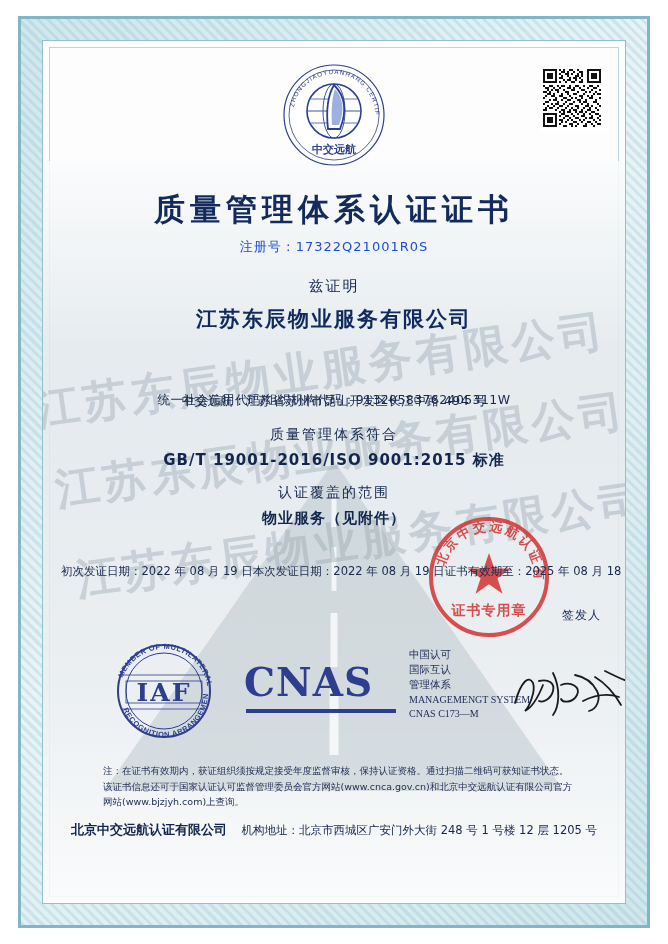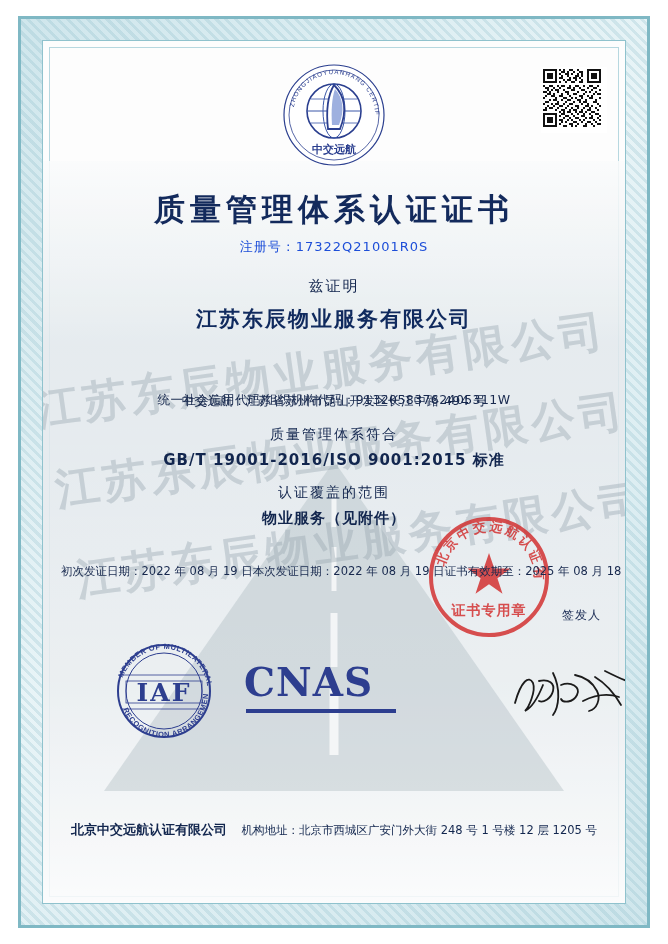--- a/index.html
+++ b/index.html
@@ -613,37 +613,45 @@
             <rect x="27" y="40" width="76" height="22" fill="none" stroke="#2d3e8f" stroke-width="0.8"></rect>
             <text x="65" y="60" text-anchor="middle" font-size="25" font-weight="bold" fill="#2d3e8f" font-family="'DejaVu Serif', serif" letter-spacing="2">IAF</text>
             <line x1="22" y1="34" x2="108" y2="34" stroke="#2d3e8f" stroke-width="0.8"></line>
             <line x1="22" y1="68" x2="108" y2="68" stroke="#2d3e8f" stroke-width="0.8"></line>
           </svg>
         </div>
 
         <div class="cnas">CNAS</div>
         <div class="cnas-bar"></div>
 
+        <div class="cnas-side">
+          <div>中国认可</div>
+          <div>国际互认</div>
+          <div>管理体系</div>
+          <div class="en">MANAGEMENGT SYSTEM</div>
+          <div class="en">CNAS C173—M</div>
+        </div>
 
         <div class="signature">
           <svg width="120" height="66" viewBox="0 0 120 66">
             <g fill="none" stroke="#1b1b1b" stroke-width="1.8" stroke-linecap="round">
               <path d="M 6,42 C 12,20 20,14 24,22 C 27,30 20,46 16,50 C 24,46 30,34 34,24"></path>
               <path d="M 30,20 C 40,18 46,22 44,30 C 42,38 34,42 30,40"></path>
               <path d="M 44,12 C 52,28 50,46 44,54"></path>
               <path d="M 52,24 C 62,20 72,26 68,34 C 64,42 54,42 52,38"></path>
               <path d="M 66,14 C 76,16 84,22 88,30 C 92,38 88,48 80,50"></path>
               <path d="M 74,40 C 86,34 98,32 110,36"></path>
               <path d="M 86,16 C 96,22 104,30 112,44"></path>
               <path d="M 96,10 C 104,14 112,18 118,20"></path>
             </g>
           </svg>
         </div>
       </div>
 
+      <div class="note">注：在证书有效期内，获证组织须按规定接受年度监督审核，保持认证资格。通过扫描二维码可获知证书状态。该证书信息还可于国家认证认可监督管理委员会官方网站(www.cnca.gov.cn)和北京中交远航认证有限公司官方网站(www.bjzjyh.com)上查询。</div>
 
       <div class="footer">
         <div class="left">北京中交远航认证有限公司</div>
         <div class="right">
           <span>机构地址：</span><span>北京市西城区广安门外大街 248 号 1 号楼 12 层 1205 号</span>
         </div>
       </div>
 
     </div>
   </div>

